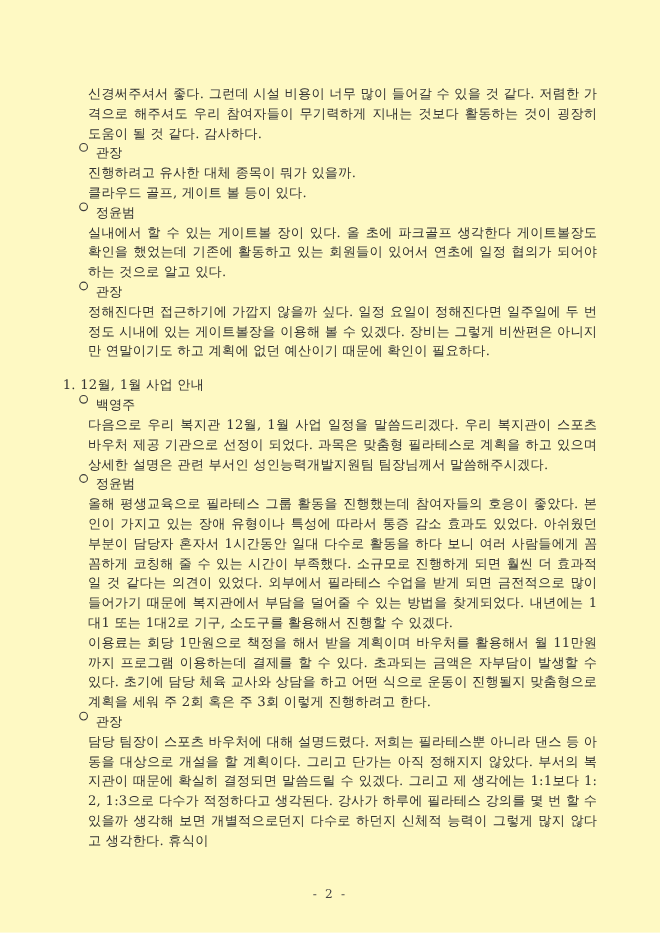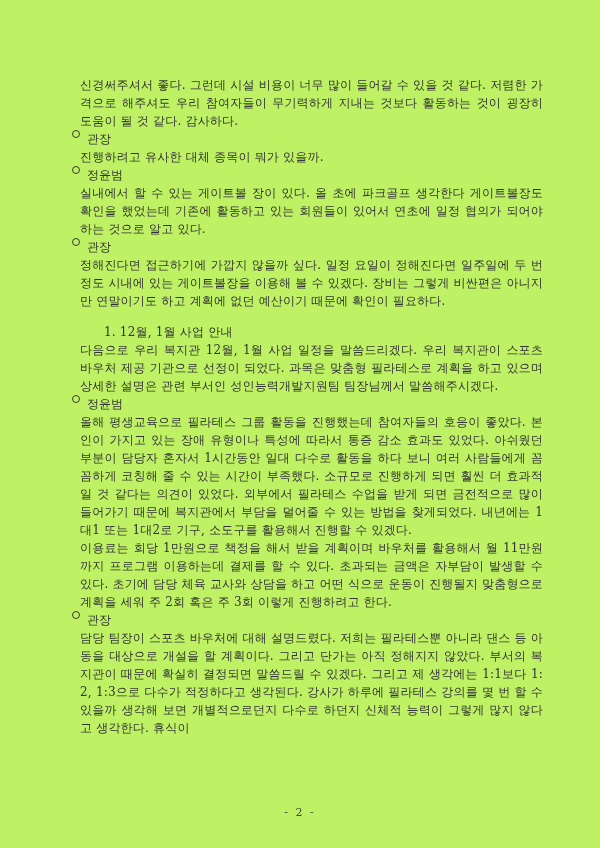--- a/index.html
+++ b/index.html
@@ -5,32 +5,32 @@
   * { margin: 0; padding: 0; box-sizing: border-box; }
   html, body { width: 600px; background: #ffffff; }
   body {
     font-family: "DejaVu Serif", "Liberation Serif", serif;
     color: #333333;
   }
   .page {
     position: relative;
     width: 600px;
     height: 848px;
-    background: #bef264;
+    background: #fef9c3;
     overflow: hidden;
   }
   .content {
     position: absolute;
     top: 76px;
     left: 57px;
     right: 57px;
     font-size: 12px;
     line-height: 18px;
   }
-  .row { color: #333333; margin-left: 47px; }
+  .row { color: #333333; }
   .para {
     margin-left: 23px;
     text-align: justify;
     text-align-last: left;
     text-justify: inter-word;
     word-break: break-all;
     letter-spacing: 0.2px;
   }
   .speaker {
     margin-left: 15px;
@@ -64,31 +64,36 @@
 <body>
 
 <div class="page">
   <div class="content" id="doc-content">
       <div class="row para">신경써주셔서 좋다. 그런데 시설 비용이 너무 많이 들어갈 수 있을 것 같다. 저렴한 가격으로 해주셔도 우리 참여자들이 무기력하게 지내는 것보다 활동하는 것이 굉장히 도움이 될 것 같다. 감사하다.</div>
       <div class="row speaker">
         <span class="bullet"></span>
         <span>관장</span>
       </div>
       <div class="row para">진행하려고 유사한 대체 종목이 뭐가 있을까.</div>
+      <div class="row para">클라우드 골프, 게이트 볼 등이 있다.</div>
       <div class="row speaker">
         <span class="bullet"></span>
         <span>정윤범</span>
       </div>
       <div class="row para">실내에서 할 수 있는 게이트볼 장이 있다. 올 초에 파크골프 생각한다 게이트볼장도 확인을 했었는데 기존에 활동하고 있는 회원들이 있어서 연초에 일정 협의가 되어야 하는 것으로 알고 있다.</div>
       <div class="row speaker">
         <span class="bullet"></span>
         <span>관장</span>
       </div>
       <div class="row para">정해진다면 접근하기에 가깝지 않을까 싶다. 일정 요일이 정해진다면 일주일에 두 번 정도 시내에 있는 게이트볼장을 이용해 볼 수 있겠다. 장비는 그렇게 비싼편은 아니지만 연말이기도 하고 계획에 없던 예산이기 때문에 확인이 필요하다.</div>
       <div class="row heading">1. 12월, 1월 사업 안내</div>
+      <div class="row speaker">
+        <span class="bullet"></span>
+        <span>백영주</span>
+      </div>
       <div class="row para">다음으로 우리 복지관 12월, 1월 사업 일정을 말씀드리겠다. 우리 복지관이 스포츠 바우처 제공 기관으로 선정이 되었다. 과목은 맞춤형 필라테스로 계획을 하고 있으며 상세한 설명은 관련 부서인 성인능력개발지원팀 팀장님께서 말씀해주시겠다.</div>
       <div class="row speaker">
         <span class="bullet"></span>
         <span>정윤범</span>
       </div>
       <div class="row para">올해 평생교육으로 필라테스 그룹 활동을 진행했는데 참여자들의 호응이 좋았다. 본인이 가지고 있는 장애 유형이나 특성에 따라서 통증 감소 효과도 있었다. 아쉬웠던 부분이 담당자 혼자서 1시간동안 일대 다수로 활동을 하다 보니 여러 사람들에게 꼼꼼하게 코칭해 줄 수 있는 시간이 부족했다. 소규모로 진행하게 되면 훨씬 더 효과적일 것 같다는 의견이 있었다. 외부에서 필라테스 수업을 받게 되면 금전적으로 많이 들어가기 때문에 복지관에서 부담을 덜어줄 수 있는 방법을 찾게되었다. 내년에는 1대1 또는 1대2로 기구, 소도구를 활용해서 진행할 수 있겠다.</div>
       <div class="row para">이용료는 회당 1만원으로 책정을 해서 받을 계획이며 바우처를 활용해서 월 11만원까지 프로그램 이용하는데 결제를 할 수 있다. 초과되는 금액은 자부담이 발생할 수 있다. 초기에 담당 체육 교사와 상담을 하고 어떤 식으로 운동이 진행될지 맞춤형으로 계획을 세워 주 2회 혹은 주 3회 이렇게 진행하려고 한다.</div>
       <div class="row speaker">
         <span class="bullet"></span>
         <span>관장</span>

